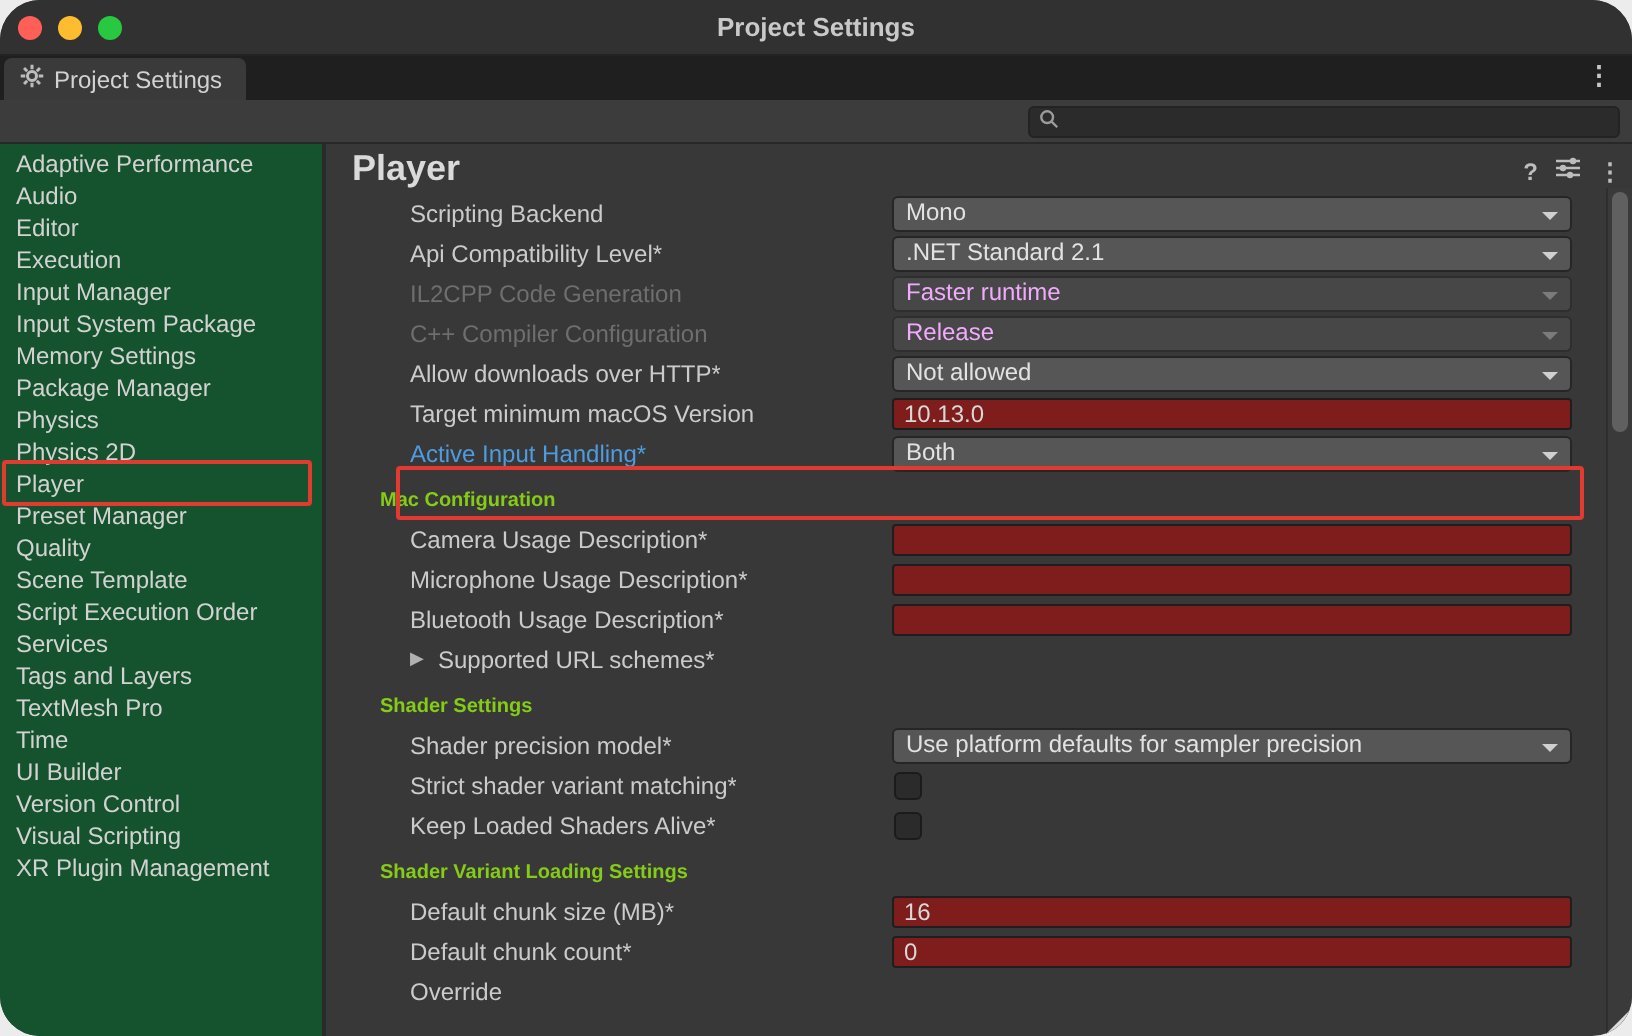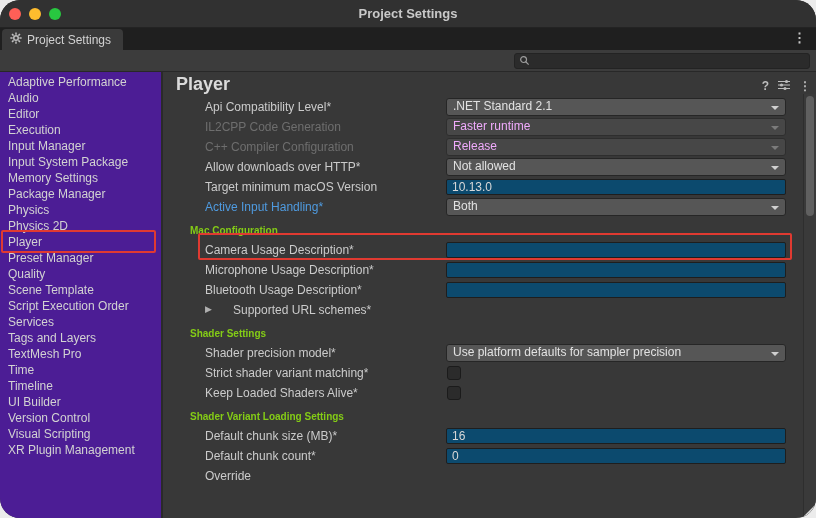--- a/index.html
+++ b/index.html
@@ -29,21 +29,21 @@
   .toolbar { position:absolute; top:50px; left:0; right:0; height:22px;
              background:#3c3c3c; border-bottom:1px solid #282828; }
   .searchbox { position:absolute; left:514px; right:6px; top:3px; height:16px;
                background:#2b2b2b; border:1px solid #232323; border-radius:3px;
                display:flex; align-items:center; padding:0 4px; gap:3px; }
   .searchbox input { flex:1; background:transparent; border:none; outline:none;
                      color:#d8d8d8; font-size:11px; font-family:inherit; height:14px; }
 
   
   .sidebar { position:absolute; left:0; top:72px; bottom:0; width:163px;
-             background:#4c1d95; padding-top:2px; border-right:2px solid #2a2a2a; }
+             background:#14532d; padding-top:2px; border-right:2px solid #2a2a2a; }
   .side-item { height:16px; line-height:16px; padding-left:8px; font-size:12px;
                color:#d2d2d2; white-space:nowrap; cursor:default; }
 
   
   .main-title { position:absolute; left:176px; top:72px; height:24px; line-height:24px;
                 font-size:18px; font-weight:bold; color:#dadada; }
   .header-icons { position:absolute; right:5px; top:77px; display:flex; gap:9px;
                   align-items:center; color:#bdbdbd; }
   .hicon { font-size:12px; font-weight:bold; cursor:default; line-height:14px; }
 
@@ -57,31 +57,31 @@
   .dropdown { position:absolute; left:280px; top:1px; width:340px; height:18px;
               background:#565656; border:1px solid #262626; border-radius:3px;
               color:#e2e2e2; font-size:12px; line-height:15px; padding:0 20px 0 6px;
               white-space:nowrap; overflow:hidden; cursor:default; }
   .dropdown::after { content:""; position:absolute; right:6px; top:7px;
               border-left:4px solid transparent; border-right:4px solid transparent;
               border-top:4px solid #cfcfcf; }
   .row.dim .dropdown { background:#474747; color:#f0abfc; border-color:#2e2e2e; }
   .row.dim .dropdown::after { border-top-color:#7b7b7b; }
   .tfield { position:absolute; left:280px; top:2px; width:340px; height:16px;
-            background:#0c4a6e; border:1px solid #1e1e1e; border-radius:2px;
+            background:#7f1d1d; border:1px solid #1e1e1e; border-radius:2px;
             color:#d8d8d8; font-size:12px; padding:0 5px; font-family:inherit; outline:none; }
   .checkbox { position:absolute; left:281px; top:3px; width:14px; height:14px;
               background:#2b2b2b; border:1px solid #1b1b1b; border-radius:3px; }
   .checkbox.checked::after { content:""; position:absolute; left:4px; top:1px;
               width:4px; height:8px; border:solid #dcdcdc; border-width:0 2px 2px 0;
               transform:rotate(45deg); }
   .section { height:18px; margin-top:5px; padding-top:3px; padding-left:24px;
              font-size:10px; font-weight:bold; color:#84cc16; }
   .foldout-arrow { position:absolute; left:39px; top:4px; font-size:9px; color:#b0b0b0; }
-  .row.foldout .lbl { left:67px; }
+  .row.foldout .lbl { left:53px; }
 
   
   .vscroll { position:absolute; right:0; top:94px; bottom:0; width:13px;
              background:#3a3a3a; border-left:1px solid #2e2e2e; }
   .vthumb { position:absolute; left:2px; top:2px; width:8px; height:120px;
             background:#606060; border-radius:4px; }
   .grip { position:absolute; right:0; bottom:0; width:0; height:0;
           border-bottom:14px solid #dcdcdc; border-left:14px solid transparent; }
 
   
@@ -151,21 +151,20 @@
     <div class="side-item">Physics 2D</div>
     <div class="side-item">Player</div>
     <div class="side-item">Preset Manager</div>
     <div class="side-item">Quality</div>
     <div class="side-item">Scene Template</div>
     <div class="side-item">Script Execution Order</div>
     <div class="side-item">Services</div>
     <div class="side-item">Tags and Layers</div>
     <div class="side-item">TextMesh Pro</div>
     <div class="side-item">Time</div>
-    <div class="side-item">Timeline</div>
     <div class="side-item">UI Builder</div>
     <div class="side-item">Version Control</div>
     <div class="side-item">Visual Scripting</div>
     <div class="side-item">XR Plugin Management</div>
   </div>
 
   <div class="main-title">Player</div>
   <div class="header-icons">
     <span class="hicon">?</span>
     <span>
@@ -178,20 +177,26 @@
         <circle cx="8.5" cy="2.5" r="1.6" fill="#bdbdbd"></circle>
         <circle cx="3.5" cy="6" r="1.6" fill="#bdbdbd"></circle>
         <circle cx="7" cy="9.5" r="1.6" fill="#bdbdbd"></circle>
       </svg>
     </span>
     <span class="hicon">⋮</span>
   </div>
 
   <div class="rows">
 
+    <div class="row">
+      <span class="lbl">Scripting Backend</span>
+      <div class="dropdown">
+        <span>Mono</span>
+      </div>
+    </div>
 
     <div class="row">
       <span class="lbl">Api Compatibility Level*</span>
       <div class="dropdown">
         <span>.NET Standard 2.1</span>
       </div>
     </div>
 
     <div class="row dim">
       <span class="lbl">IL2CPP Code Generation</span>

